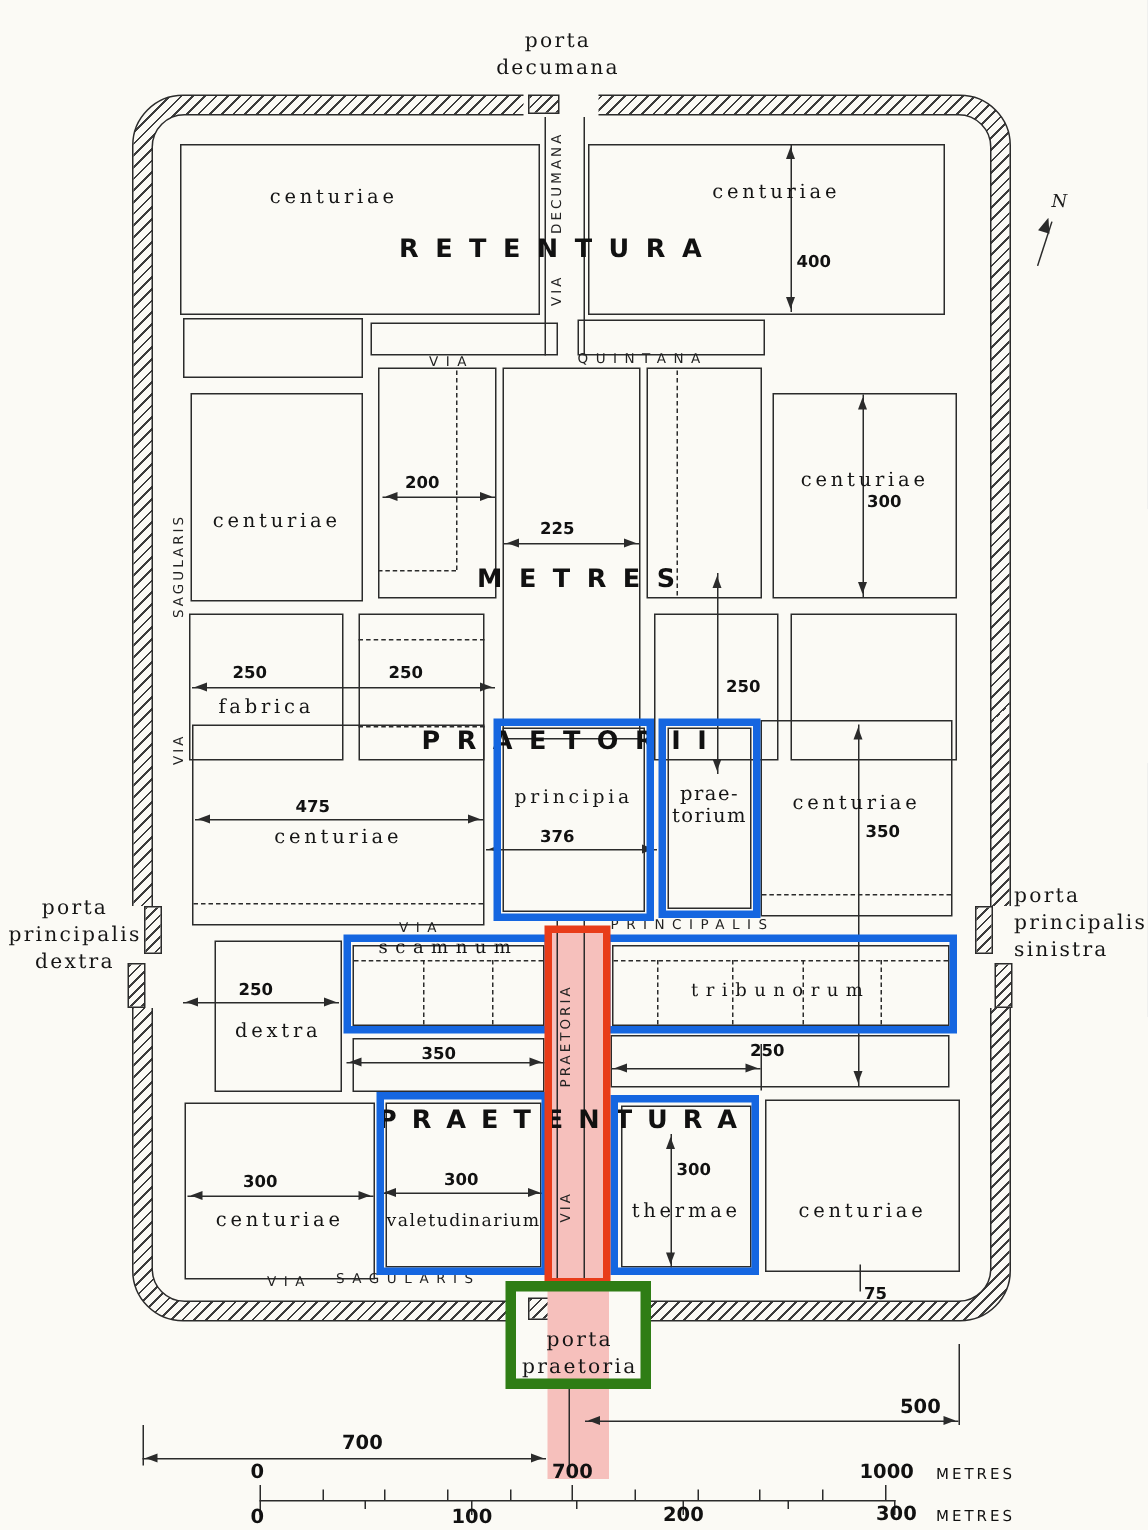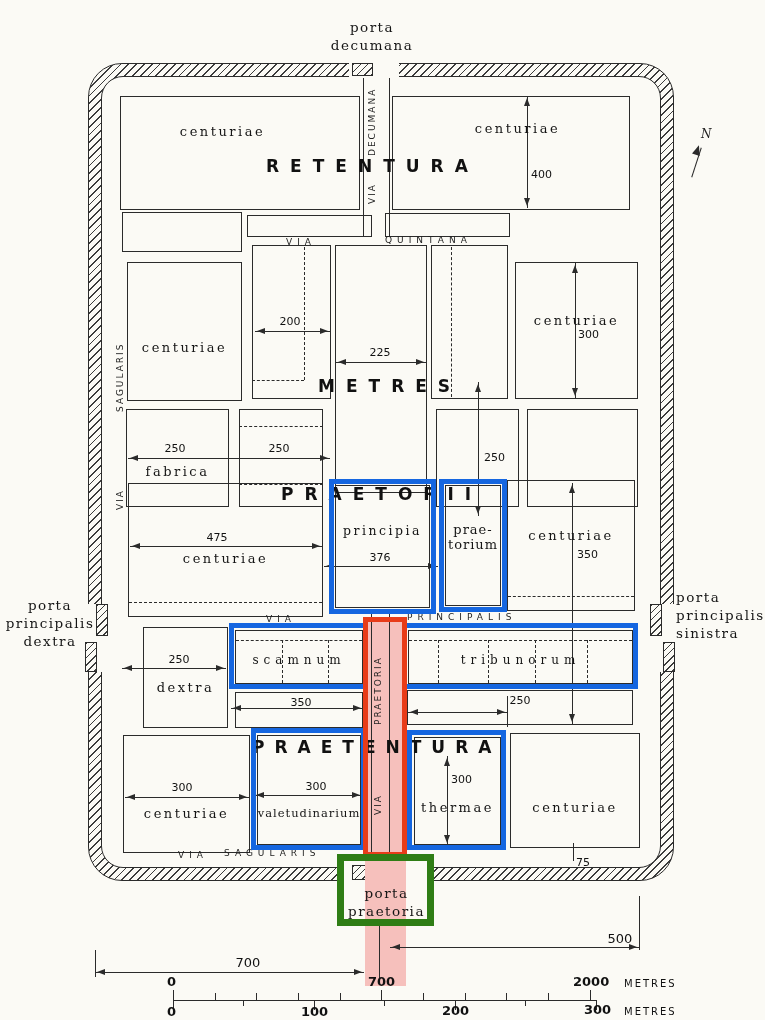--- a/index.html
+++ b/index.html
@@ -26,22 +26,22 @@
   .dim{position:absolute;height:0;border-top:1px solid #2b2b2b;}
   .dimv{position:absolute;width:0;border-left:1px solid #2b2b2b;}
   .ah{position:absolute;width:0;height:0;border:3.5px solid transparent;}
   .dim .l{left:-1px;top:-4px;border-right:8px solid #2b2b2b;}
   .dim .r{right:-1px;top:-4px;border-left:8px solid #2b2b2b;}
   .dimv .u{top:-1px;left:-4px;border-bottom:8px solid #2b2b2b;}
   .dimv .d{bottom:-1px;left:-4px;border-top:8px solid #2b2b2b;}
   
   .bl{position:absolute;font-family:"DejaVu Serif",serif;font-size:13px;letter-spacing:2.5px;
       color:#151515;white-space:nowrap;text-align:center;}
-  .num{position:absolute;font-family:"DejaVu Sans",sans-serif;font-weight:400;font-size:11px;
-      color:#111;white-space:nowrap;text-align:center;}
+  .num{position:absolute;font-family:"DejaVu Sans",sans-serif;font-weight:700;font-size:11px;
+      color:#111;white-space:nowrap;}
   .ttl{position:absolute;font-family:"DejaVu Sans",sans-serif;font-weight:700;font-size:17px;
       letter-spacing:11px;color:#111;white-space:nowrap;}
   .rd{position:absolute;font-family:"DejaVu Sans",sans-serif;font-size:9px;letter-spacing:5px;
       font-weight:500;color:#222;white-space:nowrap;}
   .vt{position:absolute;writing-mode:vertical-rl;transform:rotate(180deg);
       font-family:"DejaVu Sans",sans-serif;font-size:9px;letter-spacing:2px;font-weight:500;
       color:#222;white-space:nowrap;text-align:center;}
   .pl{position:absolute;font-family:"DejaVu Serif",serif;font-size:13.5px;letter-spacing:1.5px;
       line-height:18px;color:#151515;text-align:center;}
   
@@ -231,21 +231,21 @@
   <div class="bl" style="left:515px;top:313px;width:123px">centuriae</div>
   <div class="bl" style="left:126px;top:464px;width:103px">fabrica</div>
   <div class="bl" style="left:128px;top:551px;width:195px">centuriae</div>
   <div class="bl" style="left:335px;top:523px;width:95px;font-size:12.5px">principia</div>
   <div class="pl" style="left:445px;top:522px;width:56px;font-size:13px;line-height:15px;letter-spacing:1px">
     <span>prae-</span><br>
     <span>torium</span>
   </div>
   <div class="bl" style="left:507px;top:528px;width:128px">centuriae</div>
   <div class="bl" style="left:143px;top:680px;width:85px">dextra</div>
-  <div class="bl" style="left:235px;top:653px;width:128px;font-size:12px;letter-spacing:5px">scamnum</div>
+  <div class="bl" style="left:235px;top:624px;width:128px;font-size:12px;letter-spacing:5px">scamnum</div>
   <div class="bl" style="left:408px;top:653px;width:225px;font-size:12px;letter-spacing:5px">tribunorum</div>
   <div class="bl" style="left:123px;top:806px;width:127px">centuriae</div>
   <div class="bl" style="left:255px;top:806px;width:108px;font-size:11.5px;letter-spacing:1px">valetudinarium</div>
   <div class="bl" style="left:414px;top:800px;width:87px">thermae</div>
   <div class="bl" style="left:510px;top:800px;width:130px">centuriae</div>
 
   <div class="rd" style="left:286px;top:237px">VIA</div>
   <div class="rd" style="left:385px;top:235px">QUINTANA</div>
   <div class="rd" style="left:266px;top:614px">VIA</div>
   <div class="rd" style="left:407px;top:612px">PRINCIPALIS</div>
@@ -298,21 +298,21 @@
   <div class="vl" style="left:173px;top:1000px;height:10px"></div>
   <div class="vl" style="left:243px;top:1000px;height:6px"></div>
   <div class="vl" style="left:314px;top:1000px;height:10px"></div>
   <div class="vl" style="left:384px;top:1000px;height:6px"></div>
   <div class="vl" style="left:455px;top:1000px;height:10px"></div>
   <div class="vl" style="left:525px;top:1000px;height:6px"></div>
   <div class="vl" style="left:596px;top:1000px;height:10px"></div>
 
   <div class="sc-num" style="left:167px;top:974px">0</div>
   <div class="sc-num" style="left:368px;top:974px">700</div>
-  <div class="sc-num" style="left:573px;top:974px">2000</div>
+  <div class="sc-num" style="left:573px;top:974px">1000</div>
   <div class="sc-unit" style="left:624px;top:978px">METRES</div>
   <div class="sc-num" style="left:167px;top:1004px">0</div>
   <div class="sc-num" style="left:301px;top:1004px">100</div>
   <div class="sc-num" style="left:442px;top:1003px">200</div>
   <div class="sc-num" style="left:584px;top:1002px">300</div>
   <div class="sc-unit" style="left:624px;top:1006px">METRES</div>
   </div>
 
   <div class="hi-blue" style="left:329px;top:479px;width:107px;height:135px"></div>
   <div class="hi-blue" style="left:439px;top:479px;width:68px;height:133px"></div>

